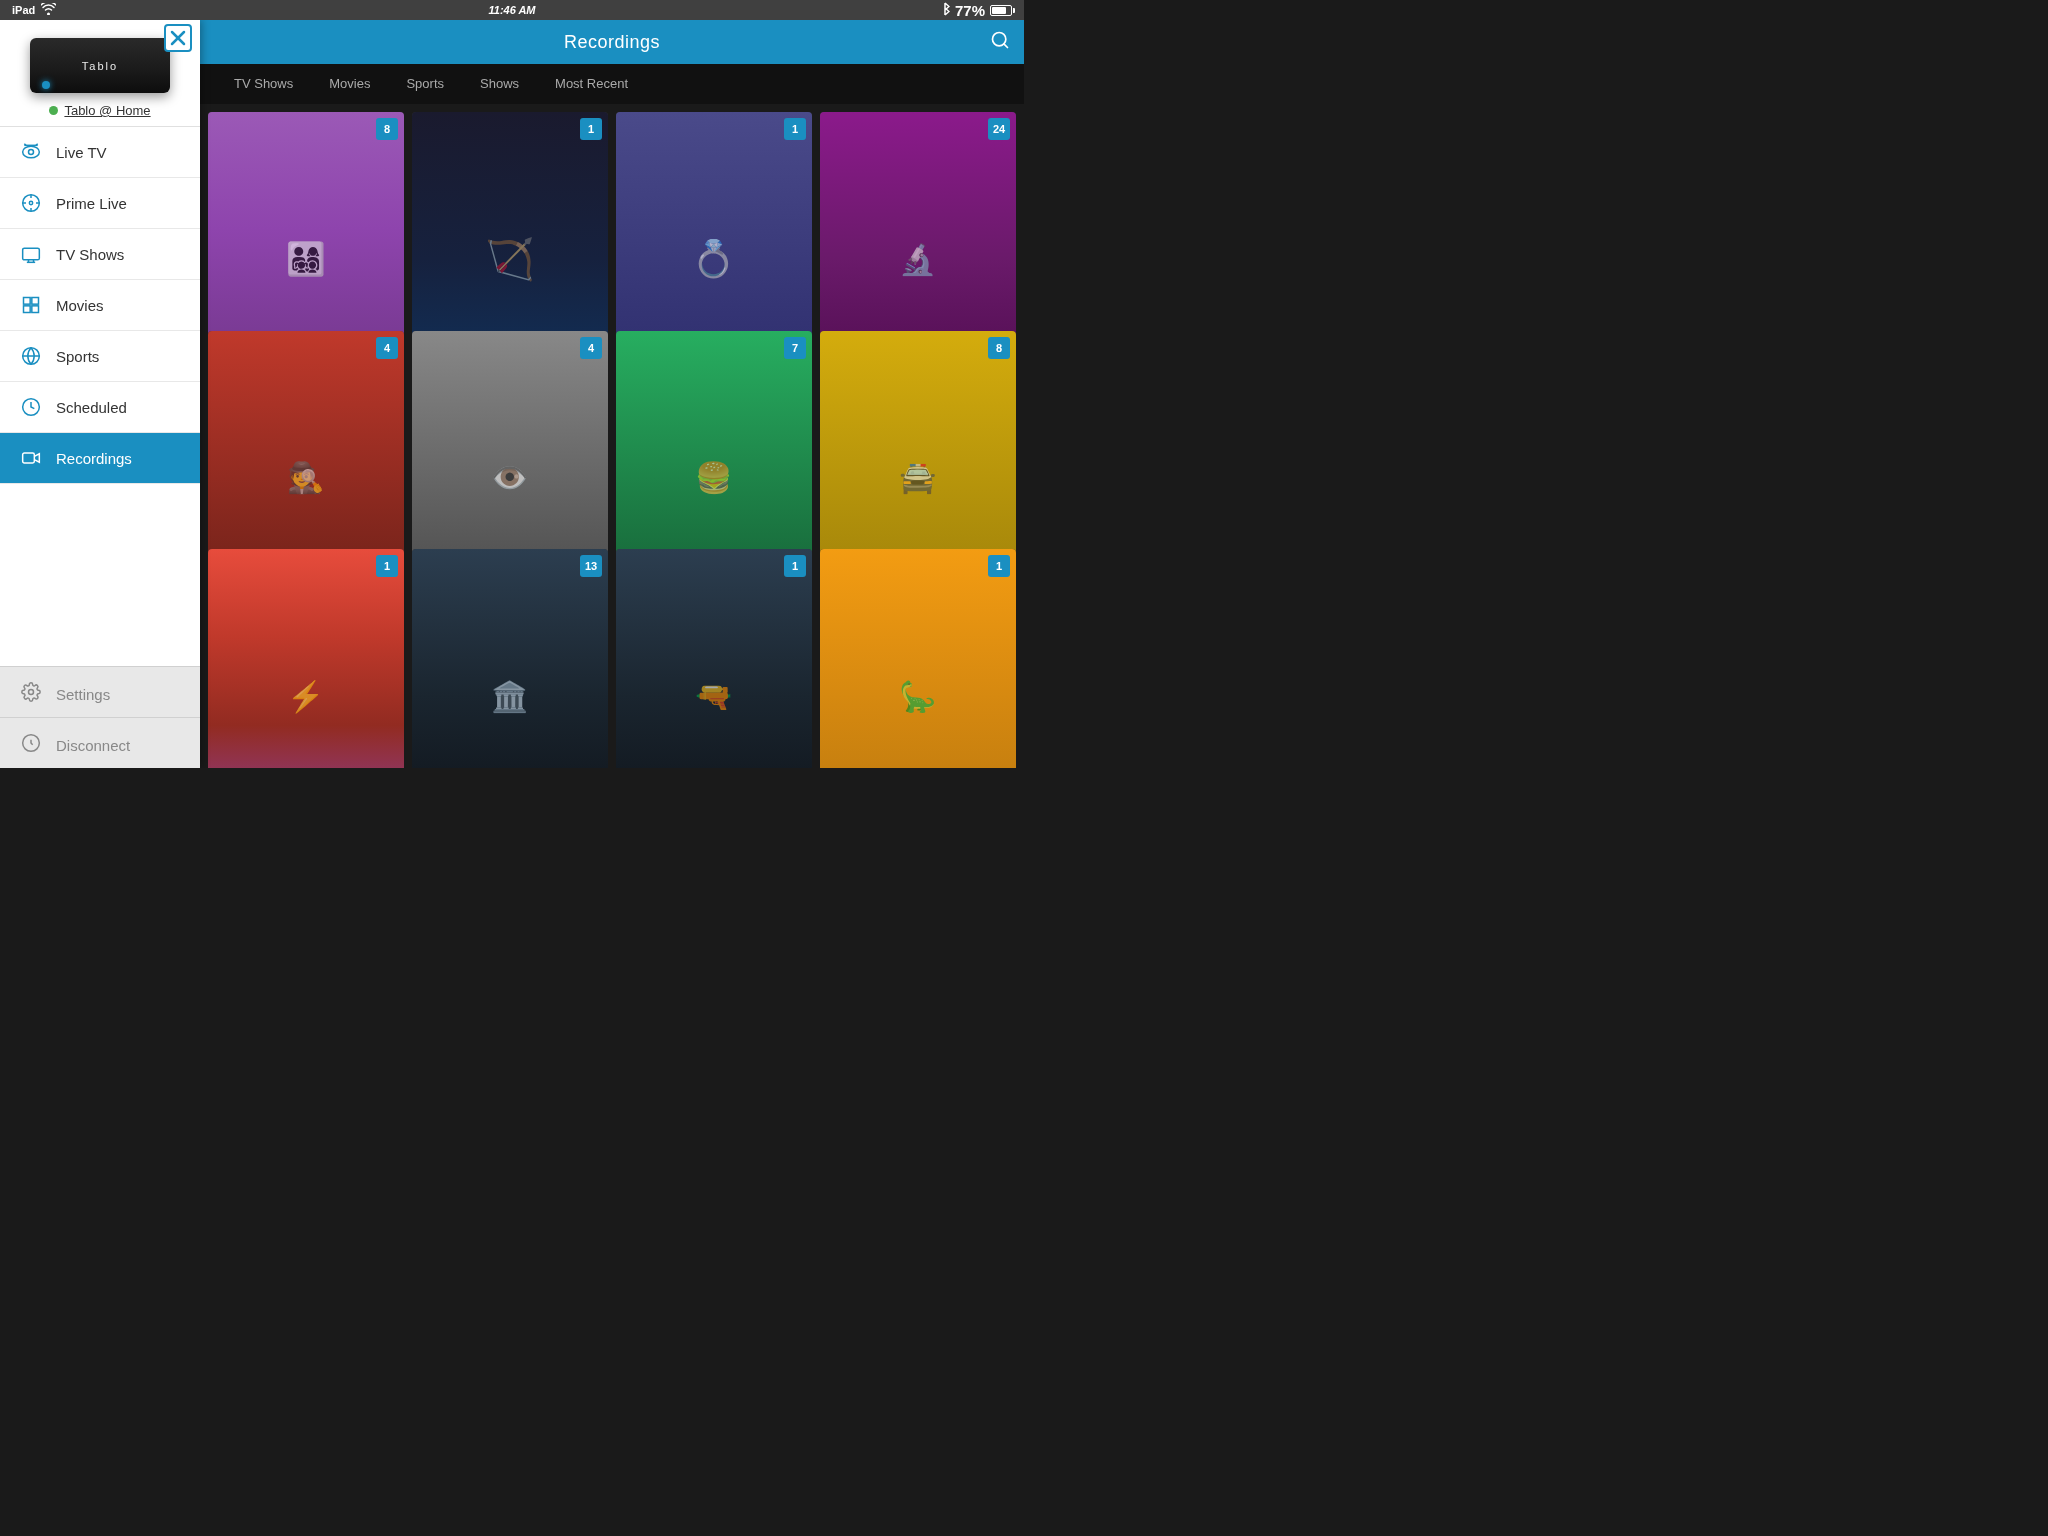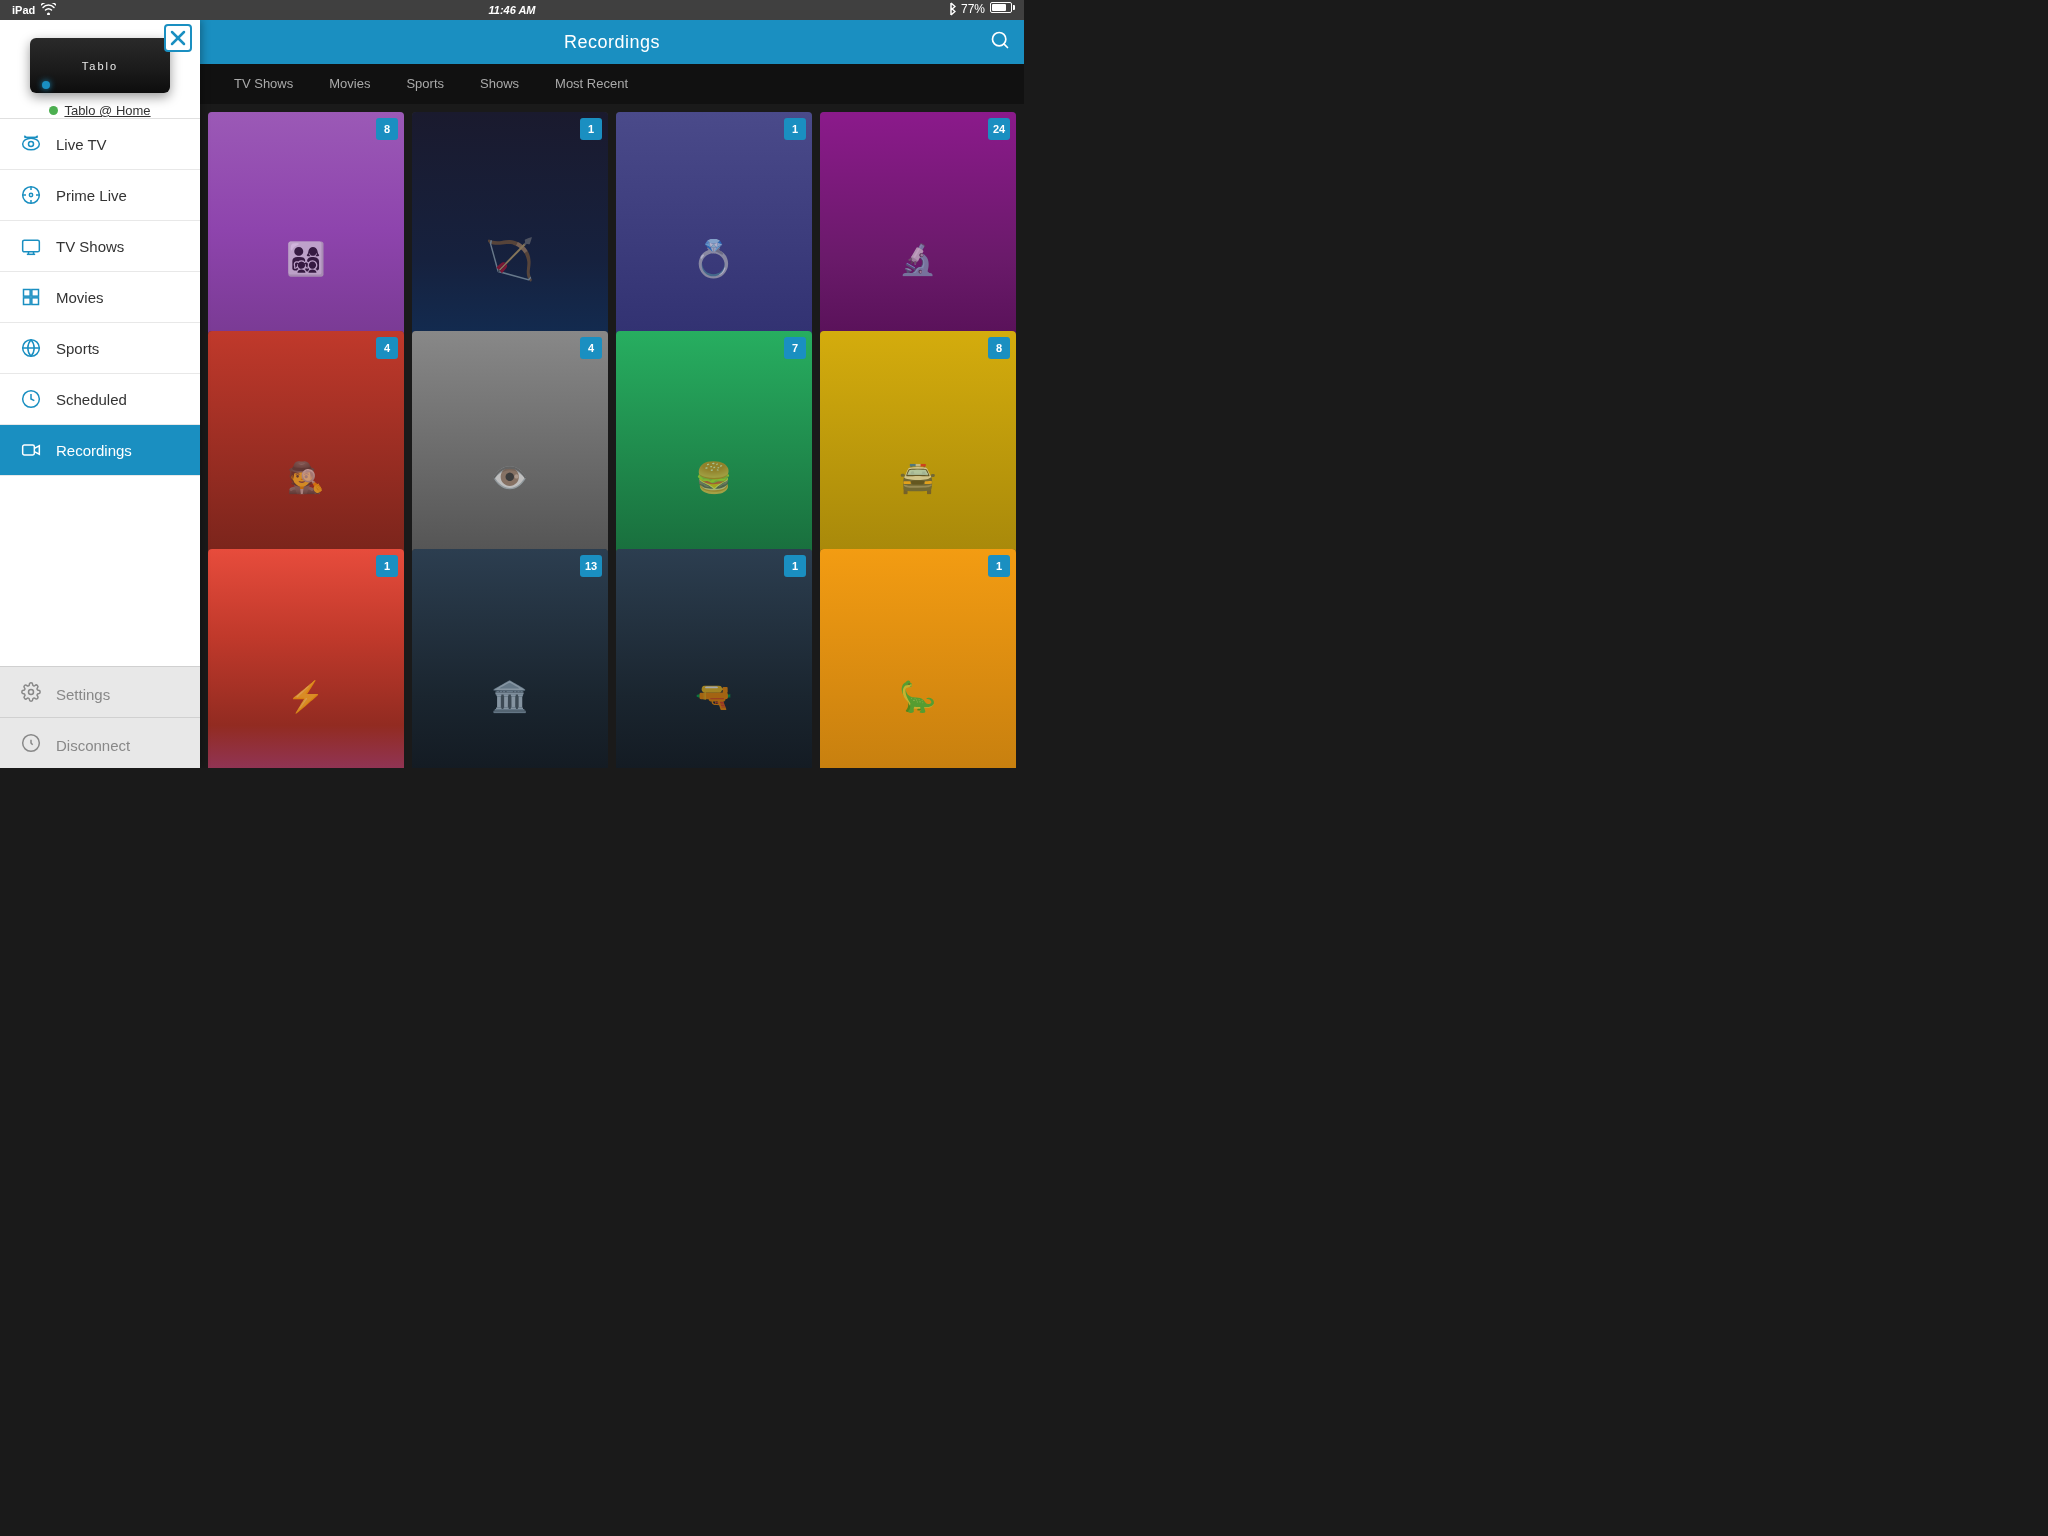--- a/index.html
+++ b/index.html
@@ -35,25 +35,25 @@
       position: absolute;
       left: 50%;
       transform: translateX(-50%);
       font-size: 11px;
       color: white;
       font-weight: 600;
       font-style: italic;
     }
     .status-bar-right {
       display: flex;
-      align-items: flex-start;
+      align-items: center;
       gap: 5px;
-      font-size: 12px;
-      color: white;
-      font-weight: 400;
+      font-size: 15px;
+      color: white;
+      font-weight: 700;
     }
     .wifi-icon { font-size: 10px; }
     .battery-bar {
       width: 22px;
       height: 11px;
       border: 1.5px solid white;
       border-radius: 2px;
       position: relative;
       display: inline-flex;
       align-items: center;
@@ -106,21 +106,21 @@
       position: absolute;
       top: 4px;
       right: 8px;
       background: white;
       cursor: pointer;
       z-index: 60;
     }
     .close-btn svg { width: 16px; height: 16px; }
 
     .device-section {
-      padding: 18px 16px 0;
+      padding: 18px 16px 8px;
       display: flex;
       flex-direction: column;
       align-items: center;
       border-bottom: 1px solid #e0e0e0;
     }
 
     .device-image {
       width: 140px;
       height: 55px;
       background: linear-gradient(180deg, #2a2a2a 0%, #1a1a1a 60%, #0d0d0d 100%);

